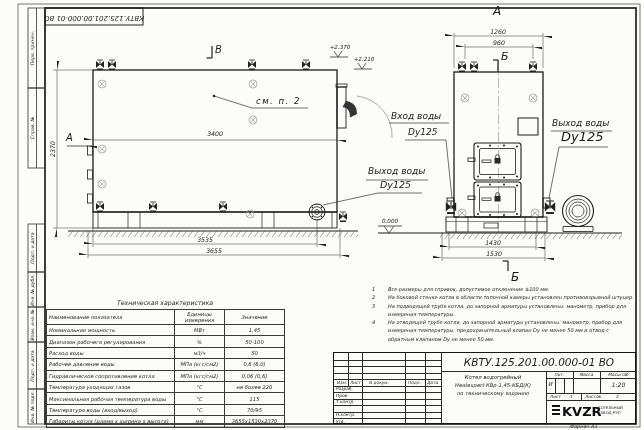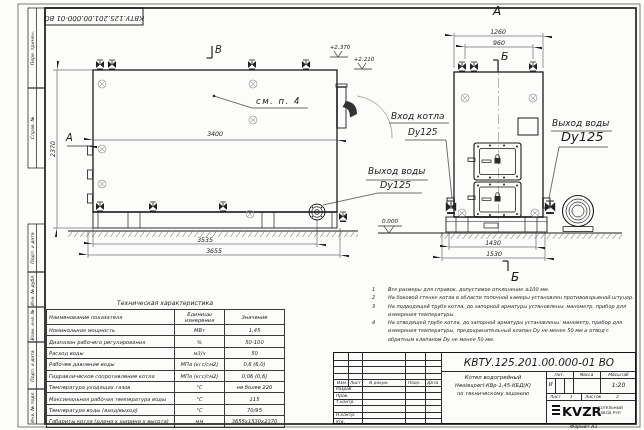--- a/index.html
+++ b/index.html
@@ -293,35 +293,35 @@
 <div class="t rot90" style="left:32.5px;top:289.5px;font-size:4.6px;">Инв. № дубл.</div>
 <div class="t rot90" style="left:32.5px;top:324.5px;font-size:4.6px;">Взам. инв. №</div>
 <div class="t rot90" style="left:32.5px;top:365.5px;font-size:4.6px;">Подп. и дата</div>
 <div class="t rot90" style="left:32.5px;top:406.5px;font-size:4.6px;">Инв. № подл.</div>
 
 <div class="t vletter" style="left:215px;top:45px;">В</div>
 <div class="t vletter" style="left:66px;top:133px;">А</div>
 <div class="t" style="left:493px;top:5px;font-size:12px;">А</div>
 <div class="t" style="left:501px;top:51px;font-size:11px;">Б</div>
 <div class="t" style="left:511px;top:271px;font-size:12px;">Б</div>
-<div class="t" style="left:256px;top:97px;font-size:8.5px;letter-spacing:1.5px;">см. п. 4</div>
+<div class="t" style="left:256px;top:97px;font-size:8.5px;letter-spacing:1.5px;">см. п. 2</div>
 
 <div class="t dim c" style="left:215px;top:131px;">3400</div>
 <div class="t dim rot90" style="left:53px;top:149px;">2370</div>
 <div class="t dim c" style="left:205px;top:237px;">3535</div>
 <div class="t dim c" style="left:214px;top:248px;">3655</div>
 <div class="t dim c" style="left:498px;top:29px;">1260</div>
 <div class="t dim c" style="left:499px;top:40px;">960</div>
 <div class="t dim c" style="left:493px;top:240px;">1430</div>
 <div class="t dim c" style="left:494px;top:251px;">1530</div>
 <div class="t lev c" style="left:340px;top:44.5px;">+2.370</div>
 <div class="t lev c" style="left:364px;top:56.5px;">+2.210</div>
 <div class="t lev c" style="left:390px;top:218.5px;">0.000</div>
 
-<div class="t lbl2" style="left:391px;top:112px;">Вход котла</div>
+<div class="t lbl2" style="left:391px;top:112px;">Вход воды</div>
 <div class="t lbl2" style="left:408px;top:128px;">Dy125</div>
 <div class="t lbl2" style="left:552px;top:119px;">Выход воды</div>
 <div class="t" style="left:561px;top:130px;font-size:13px;">Dy125</div>
 <div class="t lbl2" style="left:368px;top:167px;">Выход воды</div>
 <div class="t" style="left:380px;top:180px;font-size:9.5px;">Dy125</div>
 
 <div class="t c" style="left:165px;top:300px;font-size:6.2px;">Техническая характеристика</div>
 <table id="tech">
   <colgroup>
         <col style="width:128px">

